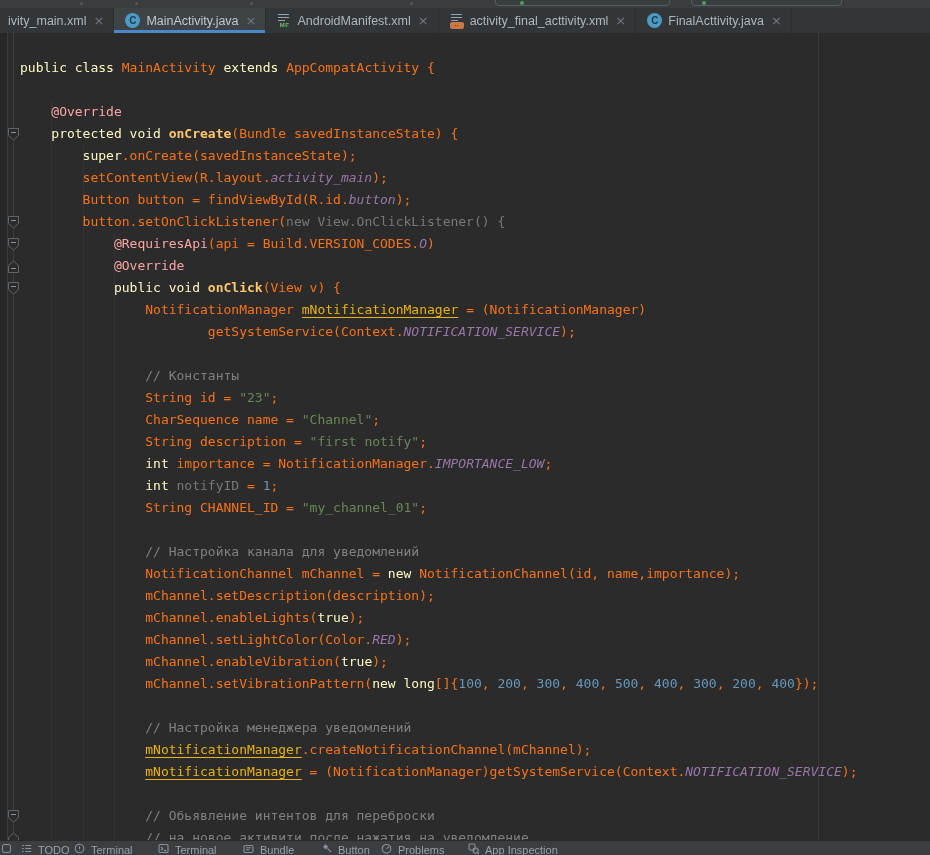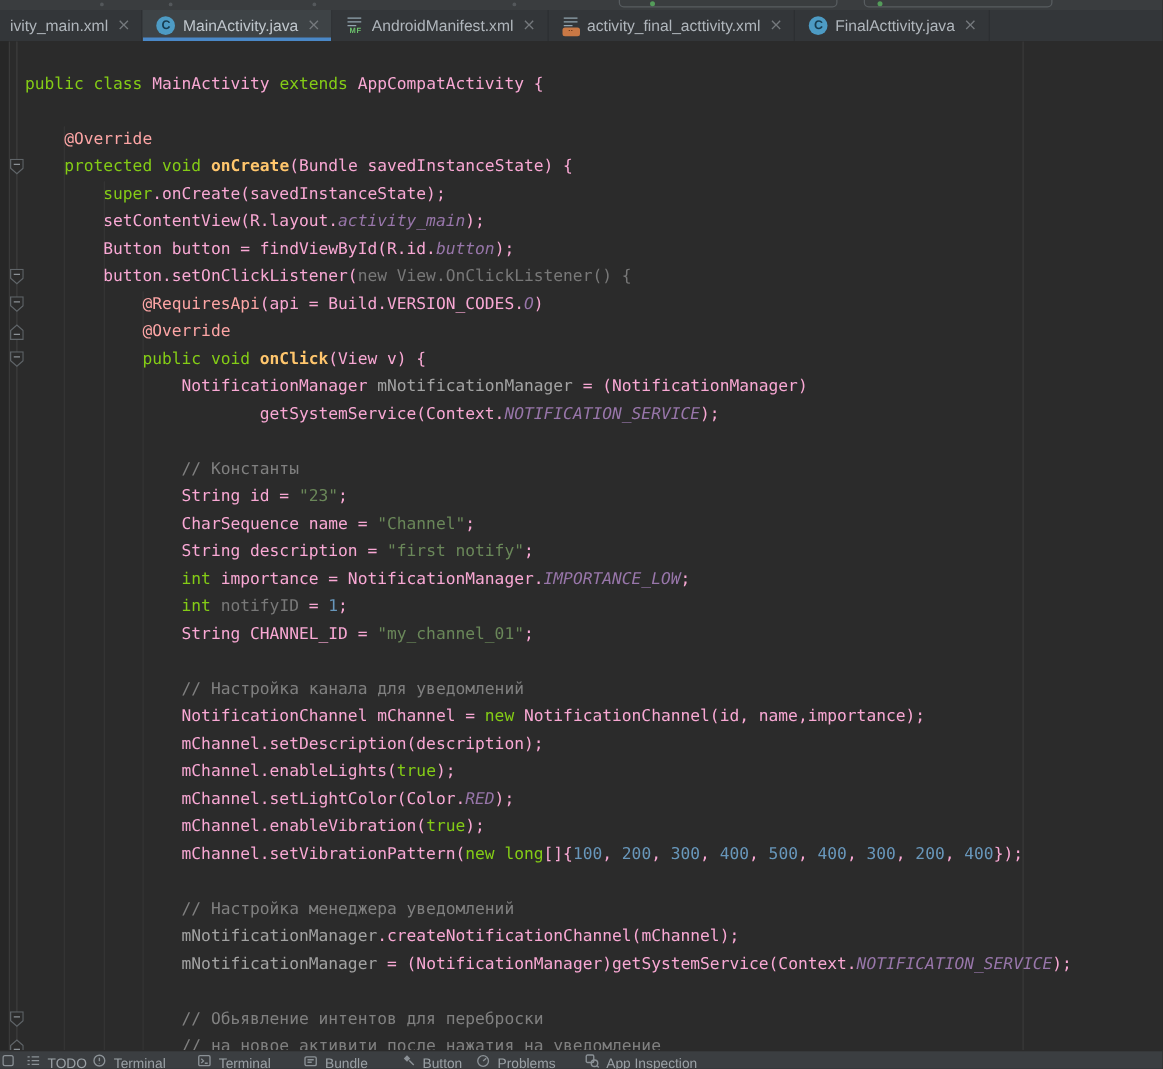--- a/index.html
+++ b/index.html
@@ -31,30 +31,30 @@
   .ficon.mf .tag{background:transparent;color:#6cc06c;letter-spacing:0.5px;}
   .ficon.lay .tag{background:#c97845;color:#5c2e12;}
   
   .editor{position:absolute;top:33px;left:0;width:930px;height:807px;background:#2b2b2b;overflow:hidden;}
   .leftcol{position:absolute;left:0;top:0;width:7px;height:100%;background:#272727;border-right:1px solid #3a3a3a;}
   .foldline{position:absolute;left:13px;top:0;height:100%;width:1px;background:#3e3e3e;}
   .guide{position:absolute;width:1px;background:#343434;}
   .marginline{position:absolute;left:818px;top:0;height:100%;width:1px;background:#3a3a3a;}
   .code{position:absolute;left:20px;top:0;white-space:pre;font-family:"DejaVu Sans Mono",monospace;font-size:13px;}
   .cl{position:absolute;left:0;height:22px;line-height:22px;white-space:pre;}
-  .tk-kw{color:#84cc16}
-  .tk-pl{color:#f9a8d4}
+  .tk-kw{color:#fef9c3}
+  .tk-pl{color:#f97316}
   .tk-def{color:#ffc66d;font-weight:bold}
   .tk-ann{color:#fca5a5}
   .tk-str{color:#6a8759}
   .tk-num{color:#6897bb}
   .tk-cmt{color:#808080}
   .tk-cst{color:#9876aa;font-style:italic}
   .tk-dim{color:#787878}
-  .tk-und{color:#a3a3a3;text-underline-offset:3px;}
+  .tk-und{color:#eab308;text-decoration:underline;text-underline-offset:3px;}
   .badge{position:absolute;left:8px;width:11px;height:13px;}
   
   .statusbar{position:absolute;left:0;top:840px;width:930px;height:15px;background:#3b3e41;border-top:1px solid #2b2b2b;box-sizing:border-box;overflow:hidden;}
   .sitem{position:absolute;top:2px;display:flex;align-items:center;gap:5px;color:#9ba1a6;font-size:11px;white-space:nowrap;}
   .sitem svg{flex:0 0 auto;}
   .twicon{position:absolute;left:2px;top:3px;width:9px;height:9px;border:1.5px solid #8b9196;border-radius:2px;box-sizing:border-box;}
 </style>
 </head>
 <body>
 

